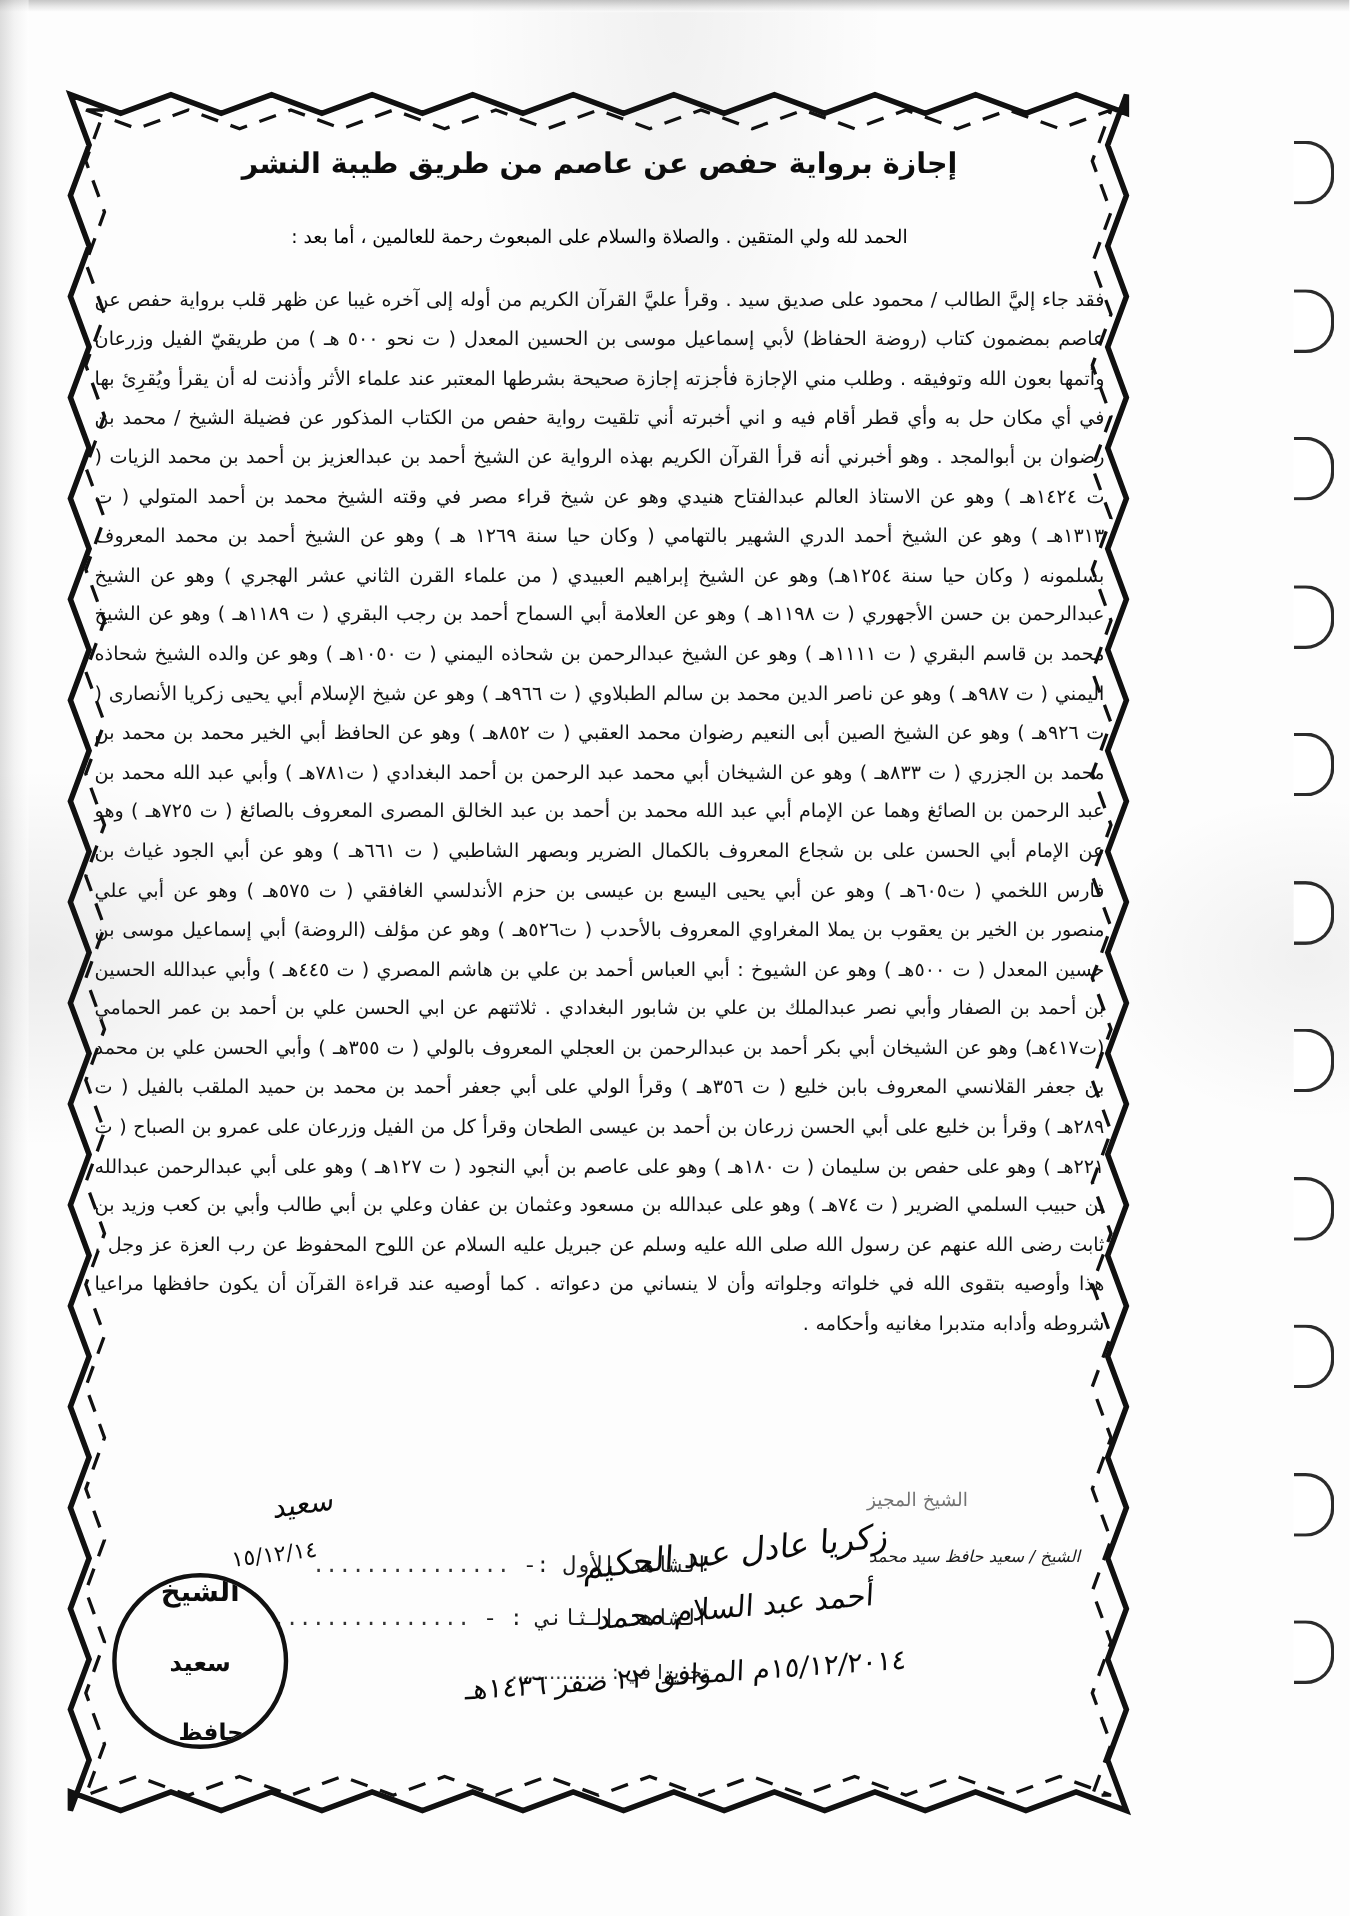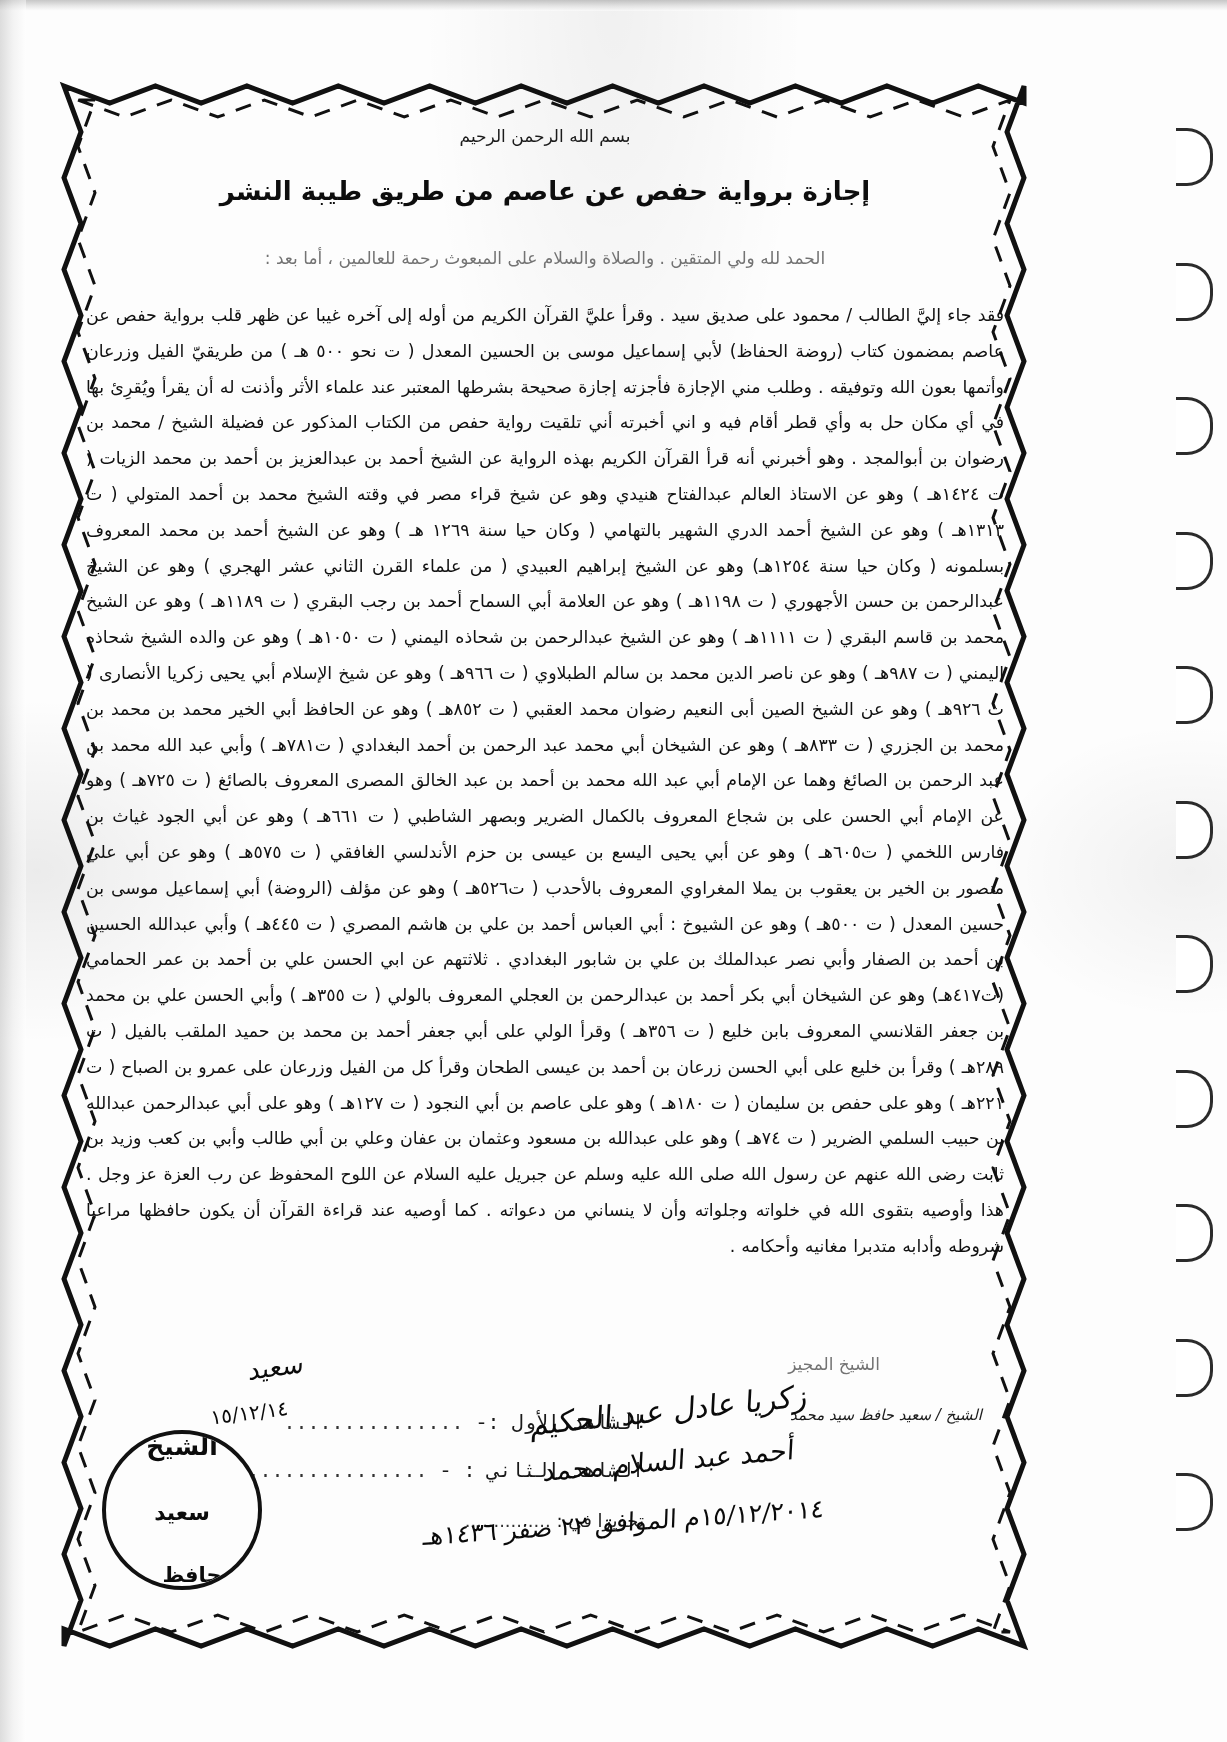--- a/index.html
+++ b/index.html
@@ -81,21 +81,21 @@
     text-align:center;
     font-size:26px;
     font-weight:bold;
     color:#0d0d0d;
     margin:30px 0 0 0;
     letter-spacing:.3px;
   }
   .praise-line{
     text-align:center;
     font-size:17px;
-    color:#737373;
+    color:#000000;
     margin:42px 0 0 0;
   }
 
   .body-text{
     margin:30px 0 0 0;
     font-size:17.4px;
     line-height:35.8px;
     color:#111111;
     text-align:justify;
     text-justify:inter-word;
@@ -208,21 +208,20 @@
         <path id="frame-outer" d="M 20.0 20.0 L 65.7 37.0 L 111.4 20.0 L 157.1 37.0 L 202.9 20.0 L 248.6 37.0 L 294.3 20.0 L 340.0 37.0 L 385.7 20.0 L 431.4 37.0 L 477.1 20.0 L 522.9 37.0 L 568.6 20.0 L 614.3 37.0 L 660.0 20.0 L 705.7 37.0 L 751.4 20.0 L 797.1 37.0 L 842.9 20.0 L 888.6 37.0 L 934.3 20.0 L 980.0 37.0 L 980.0 20.0 L 963.0 65.9 L 980.0 111.8 L 963.0 157.6 L 980.0 203.5 L 963.0 249.4 L 980.0 295.3 L 963.0 341.2 L 980.0 387.1 L 963.0 432.9 L 980.0 478.8 L 963.0 524.7 L 980.0 570.6 L 963.0 616.5 L 980.0 662.4 L 963.0 708.2 L 980.0 754.1 L 963.0 800.0 L 980.0 845.9 L 963.0 891.8 L 980.0 937.6 L 963.0 983.5 L 980.0 1029.4 L 963.0 1075.3 L 980.0 1121.2 L 963.0 1167.1 L 980.0 1212.9 L 963.0 1258.8 L 980.0 1304.7 L 963.0 1350.6 L 980.0 1396.5 L 963.0 1442.4 L 980.0 1488.2 L 963.0 1534.1 L 980.0 1580.0 L 980.0 1580.0 L 934.3 1563.0 L 888.6 1580.0 L 842.9 1563.0 L 797.1 1580.0 L 751.4 1563.0 L 705.7 1580.0 L 660.0 1563.0 L 614.3 1580.0 L 568.6 1563.0 L 522.9 1580.0 L 477.1 1563.0 L 431.4 1580.0 L 385.7 1563.0 L 340.0 1580.0 L 294.3 1563.0 L 248.6 1580.0 L 202.9 1563.0 L 157.1 1580.0 L 111.4 1563.0 L 65.7 1580.0 L 20.0 1563.0 L 20.0 1580.0 L 37.0 1534.1 L 20.0 1488.2 L 37.0 1442.4 L 20.0 1396.5 L 37.0 1350.6 L 20.0 1304.7 L 37.0 1258.8 L 20.0 1212.9 L 37.0 1167.1 L 20.0 1121.2 L 37.0 1075.3 L 20.0 1029.4 L 37.0 983.5 L 20.0 937.6 L 37.0 891.8 L 20.0 845.9 L 37.0 800.0 L 20.0 754.1 L 37.0 708.2 L 20.0 662.4 L 37.0 616.5 L 20.0 570.6 L 37.0 524.7 L 20.0 478.8 L 37.0 432.9 L 20.0 387.1 L 37.0 341.2 L 20.0 295.3 L 37.0 249.4 L 20.0 203.5 L 37.0 157.6 L 20.0 111.8 L 37.0 65.9 L 20.0 20.0 Z"></path>
       </g>
       <g fill="none" stroke="#111111" stroke-width="3" stroke-dasharray="16 12" stroke-linejoin="miter">
         <path id="frame-inner" d="M 34.0 34.0 L 80.6 51.0 L 127.2 34.0 L 173.8 51.0 L 220.4 34.0 L 267.0 51.0 L 313.6 34.0 L 360.2 51.0 L 406.8 34.0 L 453.4 51.0 L 500.0 34.0 L 546.6 51.0 L 593.2 34.0 L 639.8 51.0 L 686.4 34.0 L 733.0 51.0 L 779.6 34.0 L 826.2 51.0 L 872.8 34.0 L 919.4 51.0 L 966.0 34.0 L 966.0 34.0 L 949.0 80.4 L 966.0 126.8 L 949.0 173.3 L 966.0 219.7 L 949.0 266.1 L 966.0 312.5 L 949.0 359.0 L 966.0 405.4 L 949.0 451.8 L 966.0 498.2 L 949.0 544.7 L 966.0 591.1 L 949.0 637.5 L 966.0 683.9 L 949.0 730.4 L 966.0 776.8 L 949.0 823.2 L 966.0 869.6 L 949.0 916.1 L 966.0 962.5 L 949.0 1008.9 L 966.0 1055.3 L 949.0 1101.8 L 966.0 1148.2 L 949.0 1194.6 L 966.0 1241.0 L 949.0 1287.5 L 966.0 1333.9 L 949.0 1380.3 L 966.0 1426.7 L 949.0 1473.2 L 966.0 1519.6 L 949.0 1566.0 L 966.0 1566.0 L 919.4 1549.0 L 872.8 1566.0 L 826.2 1549.0 L 779.6 1566.0 L 733.0 1549.0 L 686.4 1566.0 L 639.8 1549.0 L 593.2 1566.0 L 546.6 1549.0 L 500.0 1566.0 L 453.4 1549.0 L 406.8 1566.0 L 360.2 1549.0 L 313.6 1566.0 L 267.0 1549.0 L 220.4 1566.0 L 173.8 1549.0 L 127.2 1566.0 L 80.6 1549.0 L 34.0 1566.0 L 34.0 1566.0 L 51.0 1519.6 L 34.0 1473.2 L 51.0 1426.7 L 34.0 1380.3 L 51.0 1333.9 L 34.0 1287.5 L 51.0 1241.0 L 34.0 1194.6 L 51.0 1148.2 L 34.0 1101.8 L 51.0 1055.3 L 34.0 1008.9 L 51.0 962.5 L 34.0 916.1 L 51.0 869.6 L 34.0 823.2 L 51.0 776.8 L 34.0 730.4 L 51.0 683.9 L 34.0 637.5 L 51.0 591.1 L 34.0 544.7 L 51.0 498.2 L 34.0 451.8 L 51.0 405.4 L 34.0 359.0 L 51.0 312.5 L 34.0 266.1 L 51.0 219.7 L 34.0 173.3 L 51.0 126.8 L 34.0 80.4 L 51.0 34.0 Z"></path>
       </g>
     </svg>
   </div>
 
   <div id="content">
 
-    <div class="basmala">بسم الله الرحمن الرحيم</div>
 
     <h1 class="doc-title">إجازة برواية حفص عن عاصم من طريق طيبة النشر</h1>
 
     <div class="praise-line">الحمد لله ولي المتقين . والصلاة والسلام على المبعوث رحمة للعالمين ، أما بعد :</div>
 
     <div class="body-text">
       <p>فقد جاء إليَّ الطالب / محمود على صديق سيد . وقرأ عليَّ القرآن الكريم من أوله إلى آخره غيبا عن ظهر قلب برواية حفص عن عاصم بمضمون كتاب (روضة الحفاظ) لأبي إسماعيل موسى بن الحسين المعدل ( ت نحو ٥٠٠ هـ ) من طريقيّ الفيل وزرعان وأتمها بعون الله وتوفيقه . وطلب مني الإجازة فأجزته إجازة صحيحة بشرطها المعتبر عند علماء الأثر وأذنت له أن يقرأ ويُقرِئ بها في أي مكان حل به وأي قطر أقام فيه و اني أخبرته أني تلقيت رواية حفص من الكتاب المذكور عن فضيلة الشيخ / محمد بن رضوان بن أبوالمجد . وهو أخبرني أنه قرأ القرآن الكريم بهذه الرواية عن الشيخ أحمد بن عبدالعزيز بن أحمد بن محمد الزيات ( ت ١٤٢٤هـ ) وهو عن الاستاذ العالم عبدالفتاح هنيدي وهو عن شيخ قراء مصر في وقته الشيخ محمد بن أحمد المتولي ( ت ١٣١٣هـ ) وهو عن الشيخ أحمد الدري الشهير بالتهامي ( وكان حيا سنة ١٢٦٩ هـ ) وهو عن الشيخ أحمد بن محمد المعروف بسلمونه ( وكان حيا سنة ١٢٥٤هـ) وهو عن الشيخ إبراهيم العبيدي ( من علماء القرن الثاني عشر الهجري ) وهو عن الشيخ عبدالرحمن بن حسن الأجهوري ( ت ١١٩٨هـ ) وهو عن العلامة أبي السماح أحمد بن رجب البقري ( ت ١١٨٩هـ ) وهو عن الشيخ محمد بن قاسم البقري ( ت ١١١١هـ ) وهو عن الشيخ عبدالرحمن بن شحاذه اليمني ( ت ١٠٥٠هـ ) وهو عن والده الشيخ شحاذه اليمني ( ت ٩٨٧هـ ) وهو عن ناصر الدين محمد بن سالم الطبلاوي ( ت ٩٦٦هـ ) وهو عن شيخ الإسلام أبي يحيى زكريا الأنصارى ( ت ٩٢٦هـ ) وهو عن الشيخ الصين أبى النعيم رضوان محمد العقبي ( ت ٨٥٢هـ ) وهو عن الحافظ أبي الخير محمد بن محمد بن محمد بن الجزري ( ت ٨٣٣هـ ) وهو عن الشيخان أبي محمد عبد الرحمن بن أحمد البغدادي ( ت٧٨١هـ ) وأبي عبد الله محمد بن عبد الرحمن بن الصائغ وهما عن الإمام أبي عبد الله محمد بن أحمد بن عبد الخالق المصرى المعروف بالصائغ ( ت ٧٢٥هـ ) وهو عن الإمام أبي الحسن على بن شجاع المعروف بالكمال الضرير وبصهر الشاطبي ( ت ٦٦١هـ ) وهو عن أبي الجود غياث بن فارس اللخمي ( ت٦٠٥هـ ) وهو عن أبي يحيى اليسع بن عيسى بن حزم الأندلسي الغافقي ( ت ٥٧٥هـ ) وهو عن أبي علي منصور بن الخير بن يعقوب بن يملا المغراوي المعروف بالأحدب ( ت٥٢٦هـ ) وهو عن مؤلف (الروضة) أبي إسماعيل موسى بن حسين المعدل ( ت ٥٠٠هـ ) وهو عن الشيوخ : أبي العباس أحمد بن علي بن هاشم المصري ( ت ٤٤٥هـ ) وأبي عبدالله الحسين بن أحمد بن الصفار وأبي نصر عبدالملك بن علي بن شابور البغدادي . ثلاثتهم عن ابي الحسن علي بن أحمد بن عمر الحمامي (ت٤١٧هـ) وهو عن الشيخان أبي بكر أحمد بن عبدالرحمن بن العجلي المعروف بالولي ( ت ٣٥٥هـ ) وأبي الحسن علي بن محمد بن جعفر القلانسي المعروف بابن خليع ( ت ٣٥٦هـ ) وقرأ الولي على أبي جعفر أحمد بن محمد بن حميد الملقب بالفيل ( ت ٢٨٩هـ ) وقرأ بن خليع على أبي الحسن زرعان بن أحمد بن عيسى الطحان وقرأ كل من الفيل وزرعان على عمرو بن الصباح ( ت ٢٢١هـ ) وهو على حفص بن سليمان ( ت ١٨٠هـ ) وهو على عاصم بن أبي النجود ( ت ١٢٧هـ ) وهو على أبي عبدالرحمن عبدالله بن حبيب السلمي الضرير ( ت ٧٤هـ ) وهو على عبدالله بن مسعود وعثمان بن عفان وعلي بن أبي طالب وأبي بن كعب وزيد بن ثابت رضى الله عنهم عن رسول الله صلى الله عليه وسلم عن جبريل عليه السلام عن اللوح المحفوظ عن رب العزة عز وجل . هذا وأوصيه بتقوى الله في خلواته وجلواته وأن لا ينساني من دعواته . كما أوصيه عند قراءة القرآن أن يكون حافظها مراعيا شروطه وأدابه متدبرا مغانيه وأحكامه .</p>
     </div>
   </div>
 

